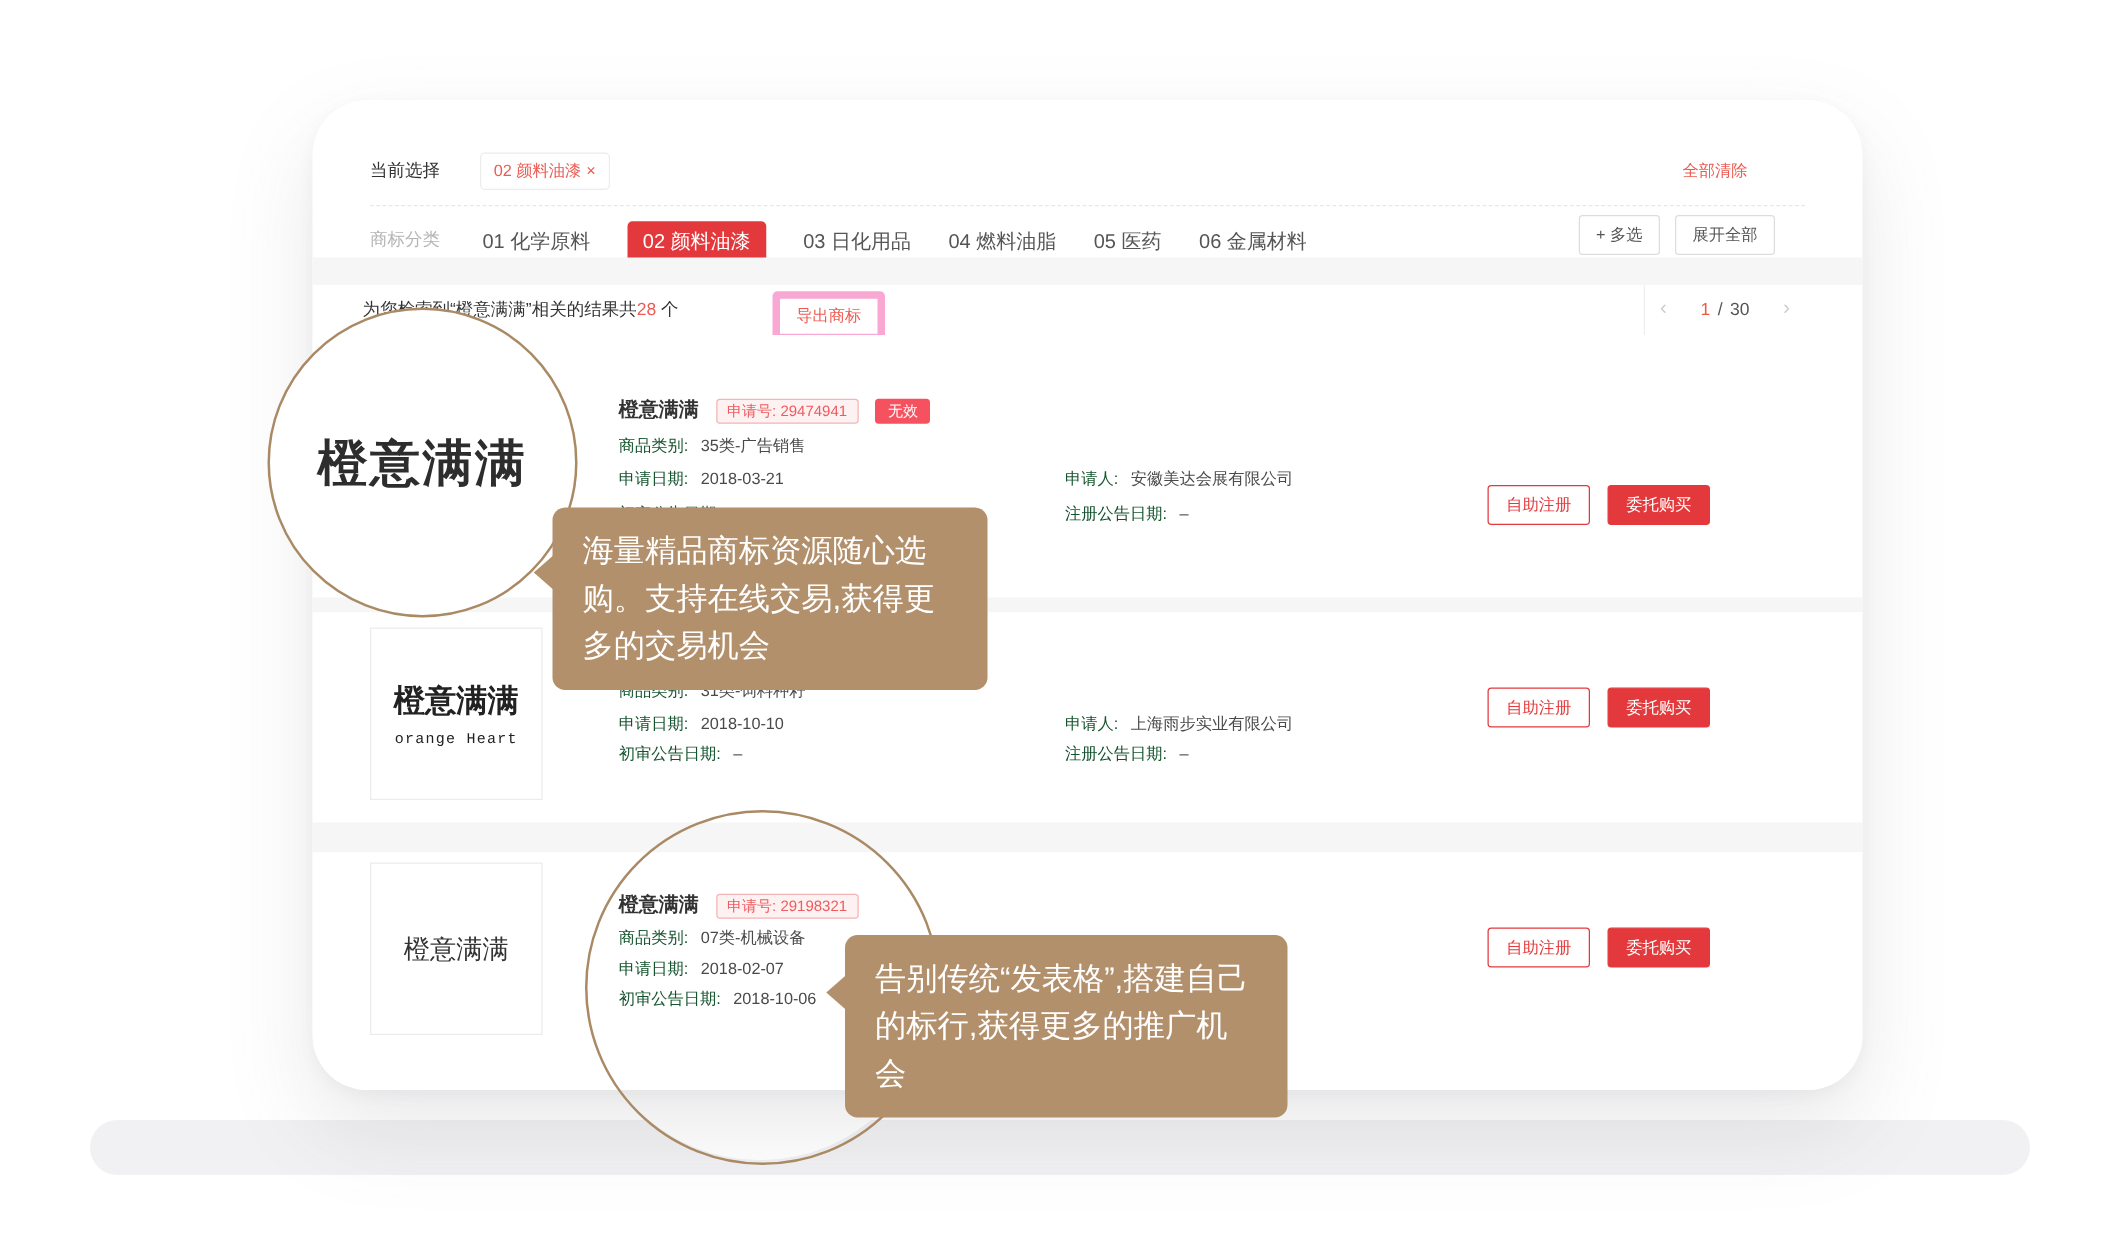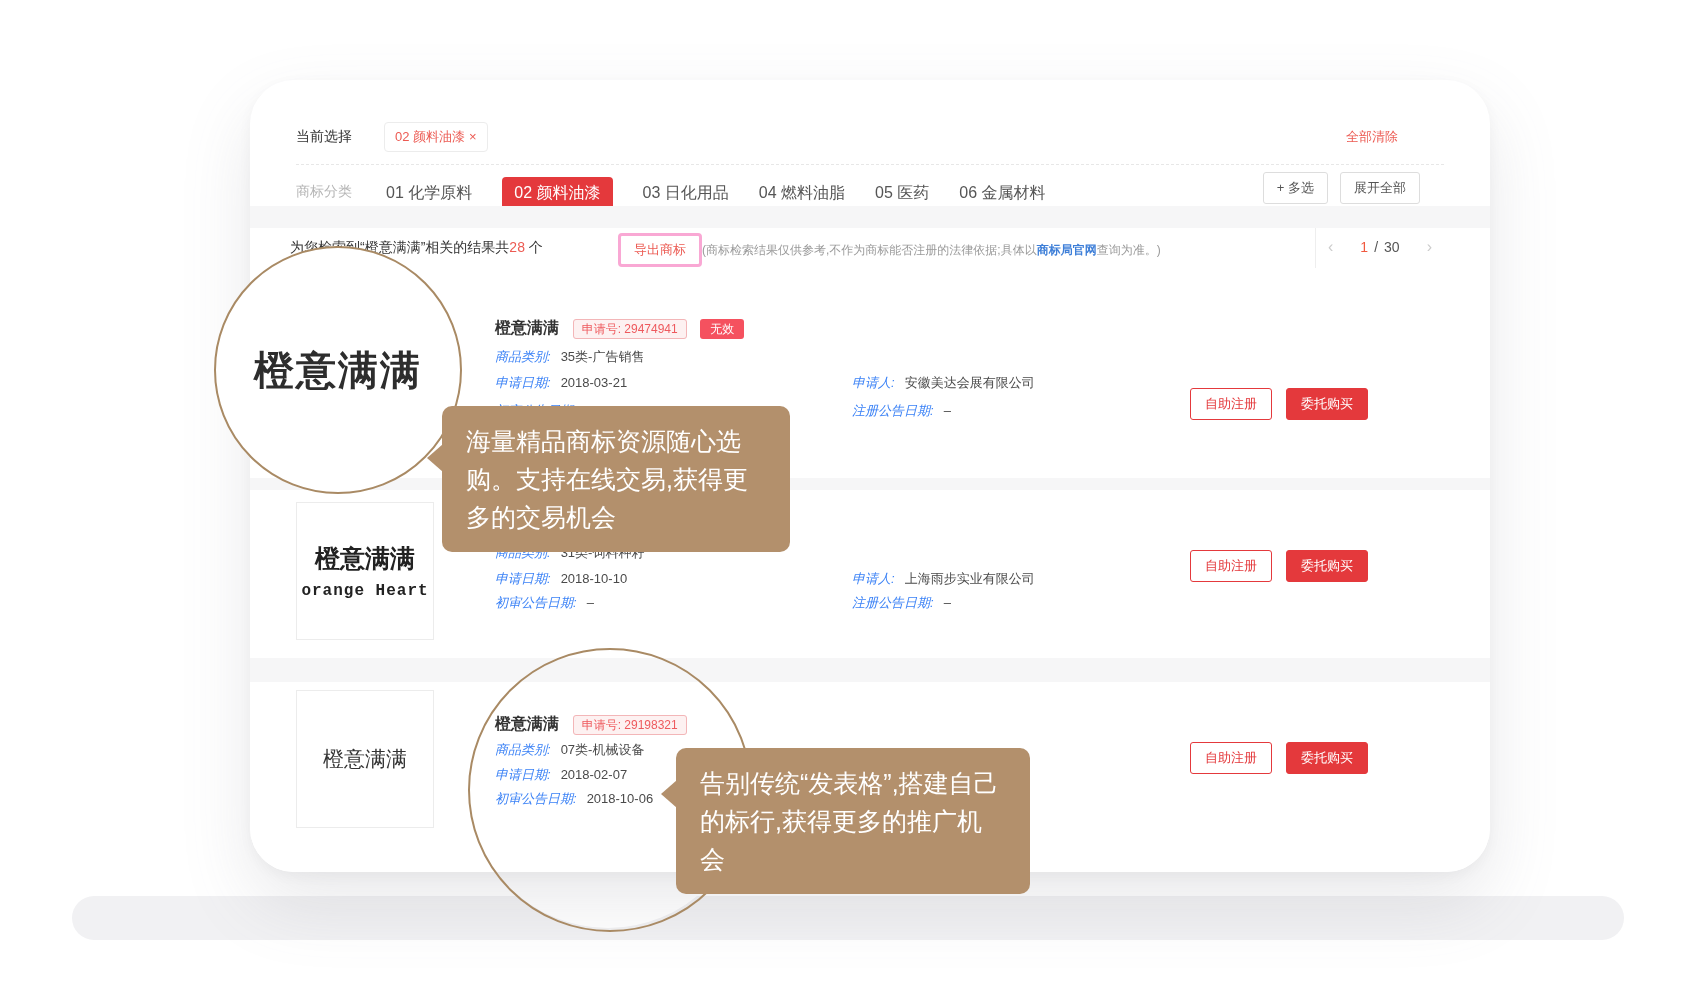--- a/index.html
+++ b/index.html
@@ -27,43 +27,43 @@
   .cat{font-size:16px;color:#555;cursor:pointer;white-space:nowrap;}
   .cat.selected{background:var(--accent-red);color:#fff;padding:6px 12px;border-radius:4px;}
   .f-btns{position:absolute;right:70px;top:92px;display:flex;gap:12px;}
   .fbtn{border:1px solid #ddd;border-radius:3px;padding:6px 13px;font-size:13px;color:#555;
         background:#fff;cursor:pointer;white-space:nowrap;text-align:right;}
   .band{position:absolute;left:0;right:0;top:126px;height:22px;background:#f6f6f7;}
   
   .r-header{position:absolute;left:0;right:0;top:148px;height:40px;border-bottom:1px solid #ededed;}
   .summary{position:absolute;left:40px;top:11px;font-size:14px;color:#333;white-space:nowrap;}
   .summary .cnt{color:var(--soft-red);}
-  .export{position:absolute;left:368px;top:5px;border:3px solid #f9a8d4;border-radius:4px;
+  .export{position:absolute;left:368px;top:5px;border:6px solid #f9a8d4;border-radius:4px;
           padding:5px 13px;font-size:13px;color:var(--soft-red);background:#fff;cursor:pointer;}
   .disc{position:absolute;left:452px;top:14px;font-size:12px;color:#9a9a9a;white-space:nowrap;}
   .disc .blue{color:var(--link-blue);font-weight:bold;text-decoration:none;cursor:pointer;}
   .vdiv{position:absolute;left:1065px;top:0;bottom:0;border-left:1px solid #eee;}
   .pager{position:absolute;left:1078px;top:11px;width:104px;display:flex;align-items:center;
          justify-content:space-between;font-size:14px;}
   .chev{color:#ccc;cursor:pointer;font-size:16px;line-height:14px;}
   .pcur{color:#f0593f;}
   .psep,.ptot{color:#555;}
   .pgroup{display:flex;gap:6px;}
   
   .row{position:absolute;left:0;right:0;background:#fff;}
   .gap{position:absolute;left:0;right:0;background:#f6f6f7;}
   .mark-box{position:absolute;left:46px;width:136px;height:136px;border:1px solid #ececec;
             display:flex;flex-direction:column;align-items:center;justify-content:center;background:#fff;}
   .mark-main{font-size:24px;color:#2f2f2f;}
   .mark-script{font-family:"DejaVu Serif",serif;font-weight:bold;font-size:25px;color:#222;}
-  .mark-sub{font-family:"Liberation Mono",monospace;font-size:16px;font-weight:bold;
+  .mark-sub{font-family:"Liberation Mono",monospace;font-size:12px;font-weight:normal;
             color:#222;letter-spacing:1px;margin-top:7px;}
   .mark-plain{font-size:21px;color:#333;}
   .line{position:absolute;left:206px;font-size:13px;color:#4a4a4a;white-space:nowrap;padding-left:39px;}
-  .lab{color:#3b82f6;margin-right:10px;font-style:italic;}
+  .lab{color:#14532d;margin-right:10px;}
   .col2{position:absolute;left:396px;top:0;white-space:nowrap;}
   .t-name{font-size:16px;font-weight:bold;color:#333;}
   .pill{border:1px solid #f3b6b8;background:#fdf1f1;color:#ee5a5e;font-size:12px;
         border-radius:3px;padding:2px 8px;margin-left:10px;}
   .badge{font-size:12px;color:#fff;border-radius:3px;padding:3px 10px;margin-left:10px;}
   .badge.invalid{background:var(--badge-invalid);}
   .badge.registered{background:var(--badge-registered);}
   .actions{position:absolute;left:940px;display:flex;gap:14px;border-radius:12px;}
   .abtn{font-size:13px;border-radius:3px;padding:6px 14px;cursor:pointer;white-space:nowrap;}
   .abtn.outline{border:1px solid var(--accent-red);color:var(--accent-red);background:#fff;}
@@ -114,23 +114,20 @@
       <span class="fbtn">展开全部</span>
     </div>
 
     <div class="band"></div>
 
     <div class="r-header">
       <div class="summary">
         <span>为您检索到“</span><span>橙意满满</span><span>”相关的结果共</span><span class="cnt">28</span><span> 个</span>
       </div>
       <span class="export">导出商标</span>
-      <div class="disc">
-        <span>(商标检索结果仅供参考,不作为商标能否注册的法律依据;具体以</span><a class="blue">商标局官网</a><span>查询为准。)</span>
-      </div>
       <div class="vdiv"></div>
       <div class="pager">
         <span class="chev">‹</span>
         <span class="pgroup">
           <span class="pcur">1</span>
           <span class="psep">/</span>
           <span class="ptot">30</span>
         </span>
         <span class="chev">›</span>
       </div>

